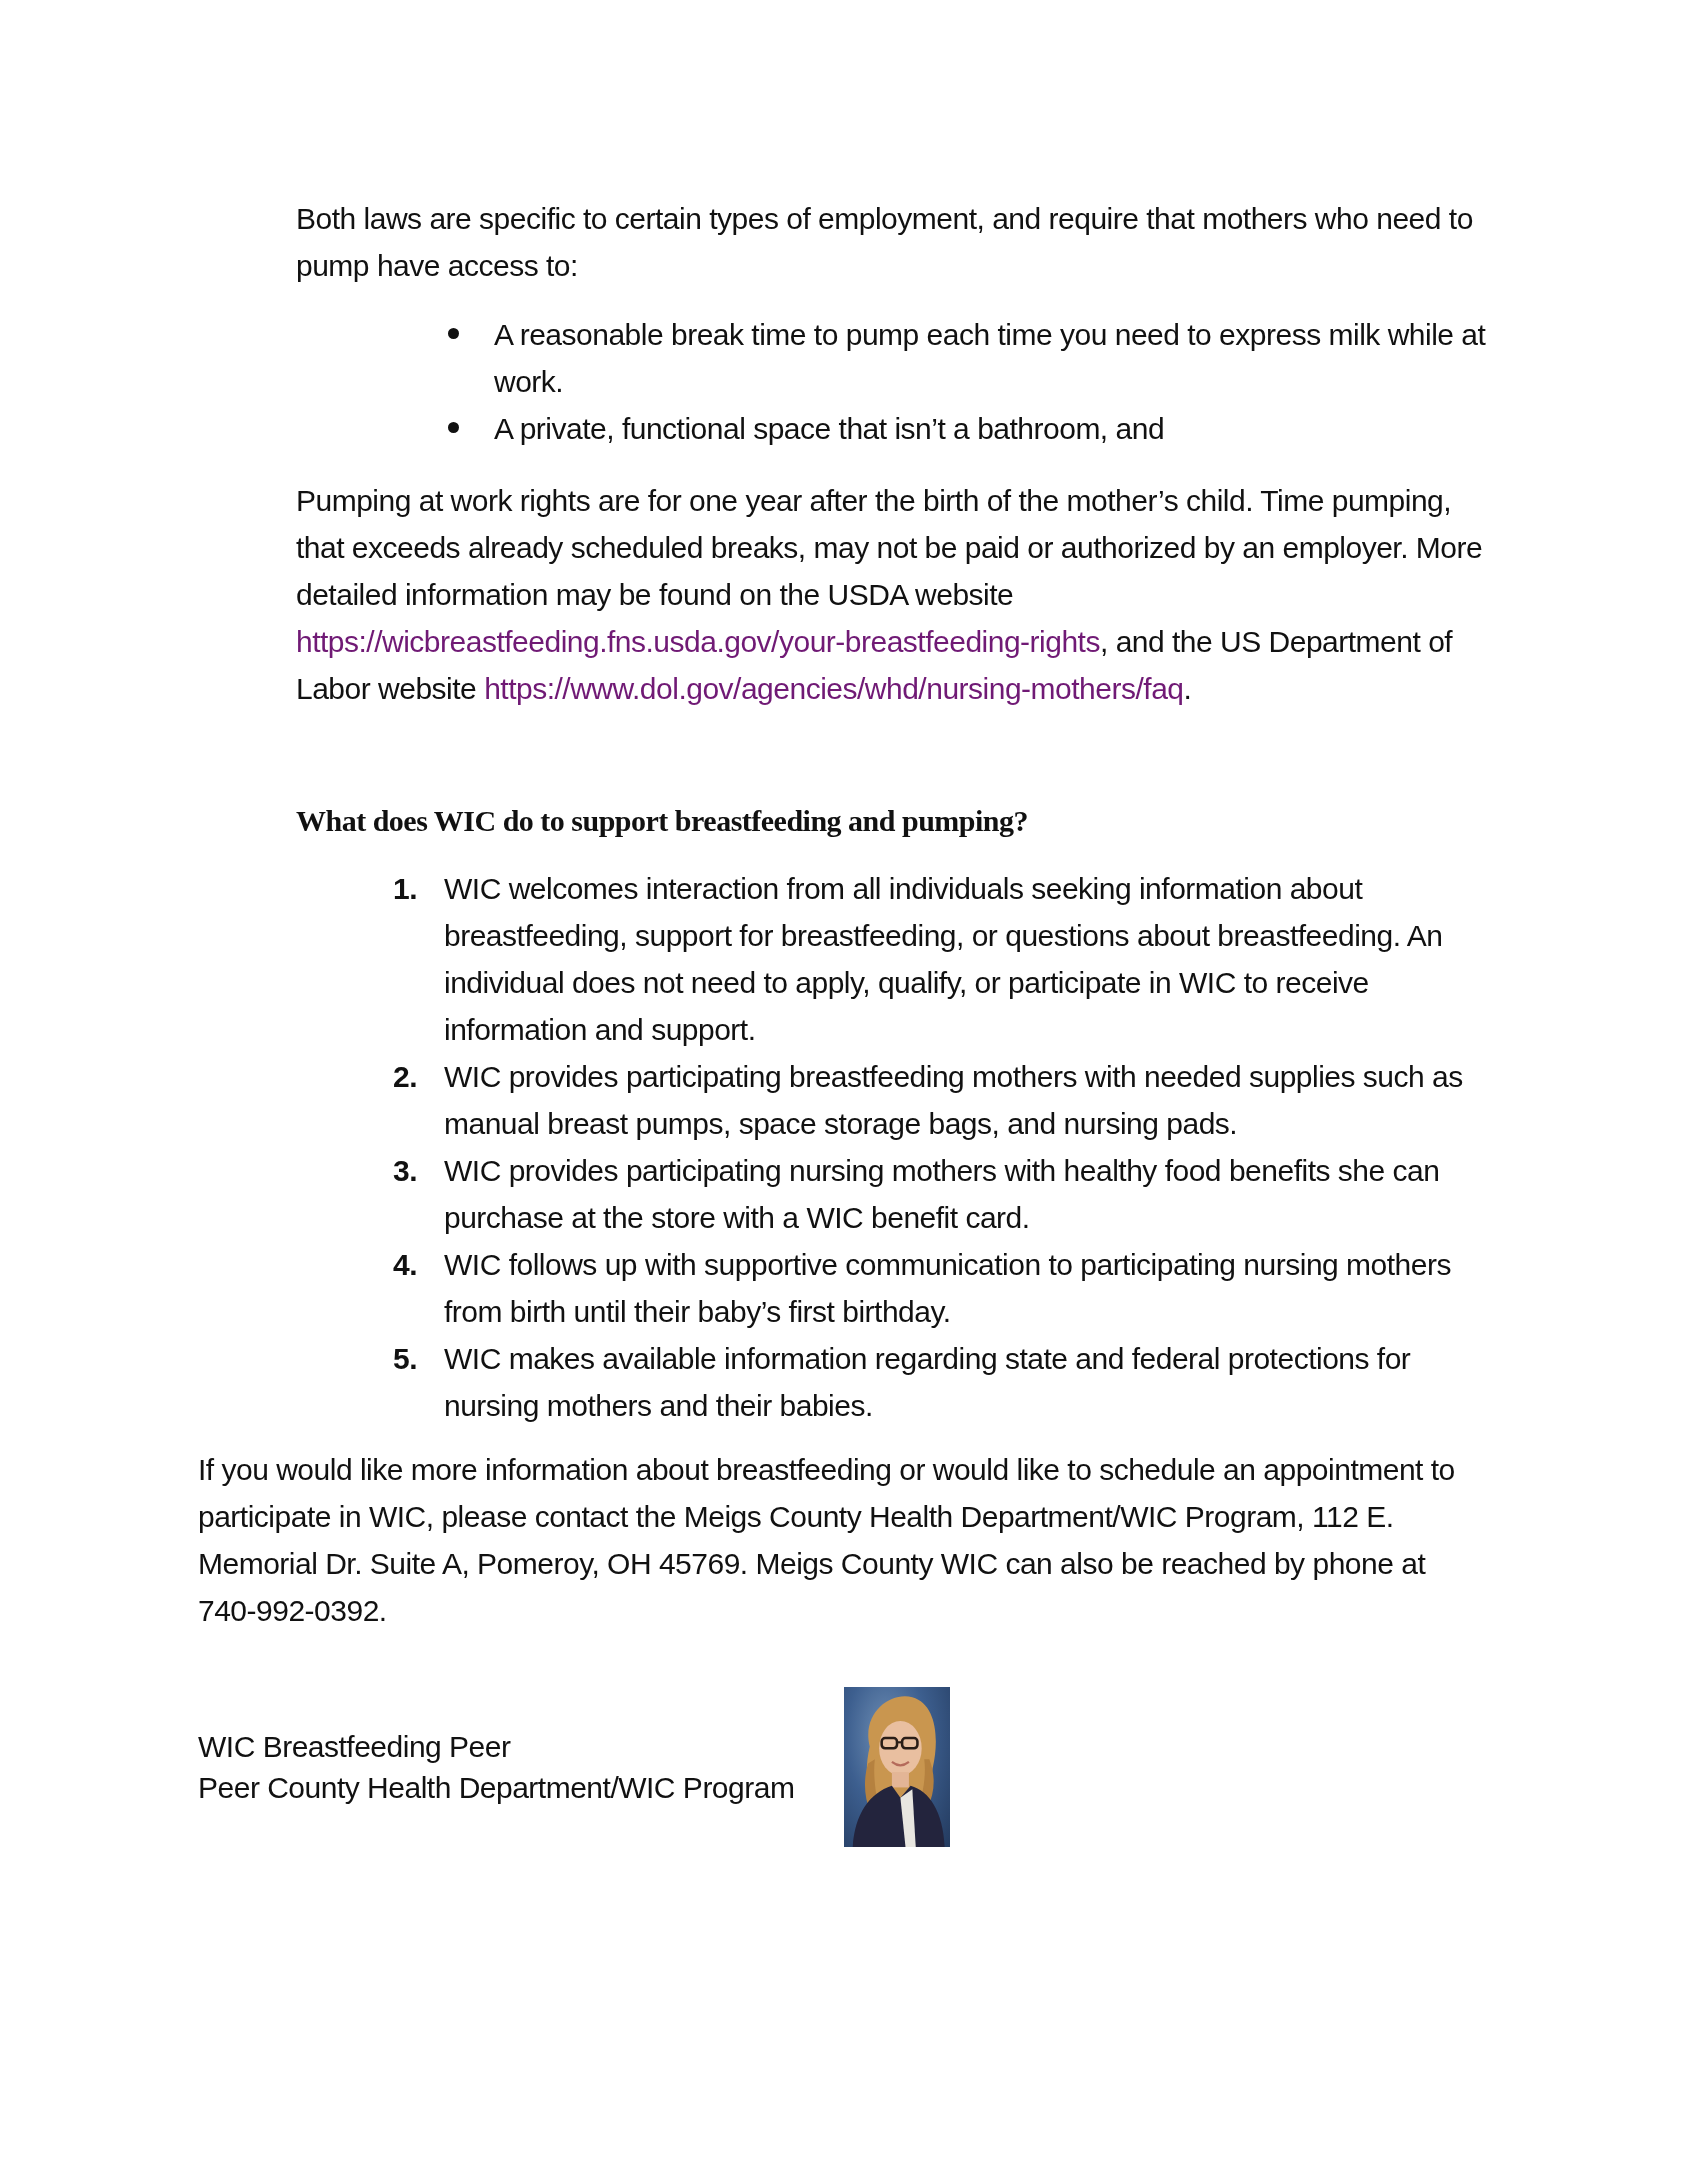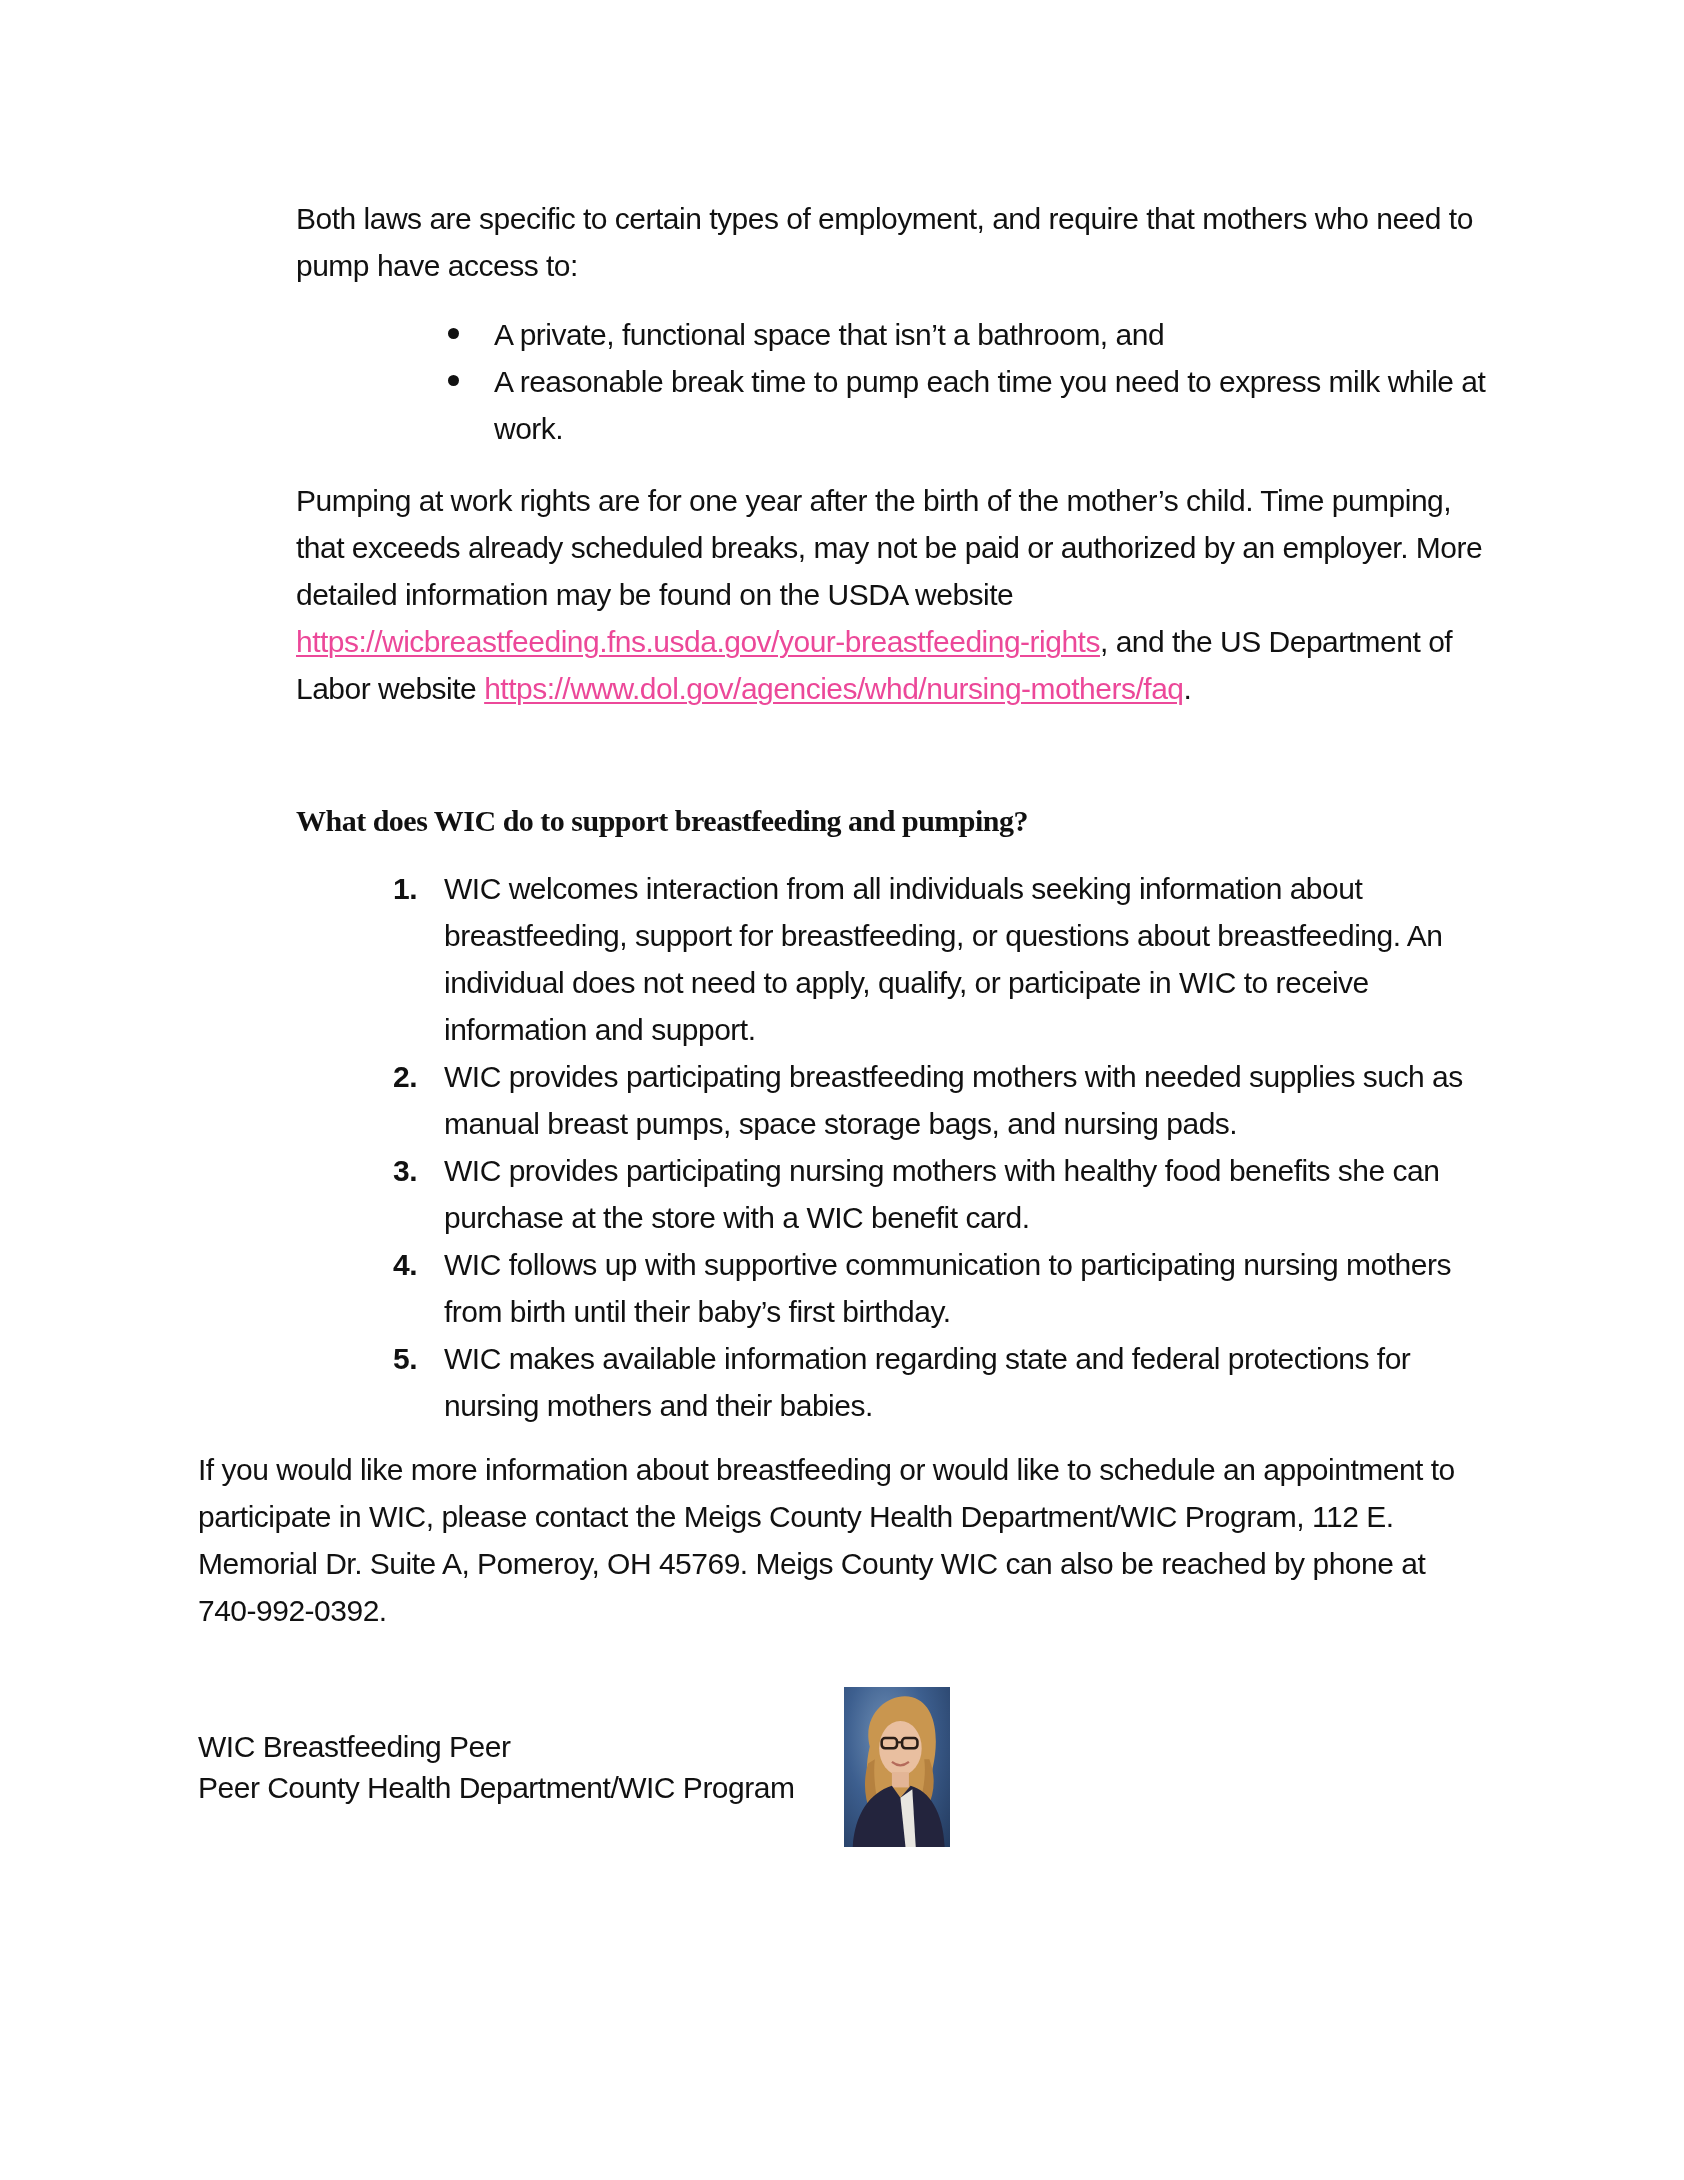--- a/index.html
+++ b/index.html
@@ -26,22 +26,21 @@
     .text {
       font-size: 30px;
       line-height: 47px;
       letter-spacing: -0.5px;
     }
     .block {
       position: absolute;
     }
     p { margin: 0; }
     a.link {
-      color: #ec4899;
-      text-decoration: underline;
+      color: #701a75;
       text-decoration-thickness: 1.7px;
       text-underline-offset: 3.4px;
     }
     .intro {
       left: 296px;
       top: 195px;
       width: 1193px;
     }
     .bullets {
       left: 296px;
@@ -114,25 +113,25 @@
 
 <div class="page">
 
   <div class="block text intro">
     <p>Both laws are specific to certain types of employment, and require that mothers who need to pump have access to:</p>
   </div>
 
   <div class="block text bullets">
     <div class="bullet-item">
       <span class="bullet-dot"></span>
-      <span>A private, functional space that isn’t a bathroom, and</span>
+      <span>A reasonable break time to pump each time you need to express milk while at work.</span>
     </div>
     <div class="bullet-item">
       <span class="bullet-dot"></span>
-      <span>A reasonable break time to pump each time you need to express milk while at work.</span>
+      <span>A private, functional space that isn’t a bathroom, and</span>
     </div>
   </div>
 
   <div class="block text rights">
     <p><span>Pumping at work rights are for one year after the birth of the mother’s child. Time pumping, that exceeds already scheduled breaks, may not be paid or authorized by an employer. More detailed information may be found on the USDA website </span><a class="link">https://wicbreastfeeding.fns.usda.gov/your-breastfeeding-rights</a><span>, and the US Department of Labor website </span><a class="link">https://www.dol.gov/agencies/whd/nursing-mothers/faq</a><span>.</span></p>
   </div>
 
   <div class="block text heading">What does WIC do to support breastfeeding and pumping?</div>
 
   <div class="block text numbered">

